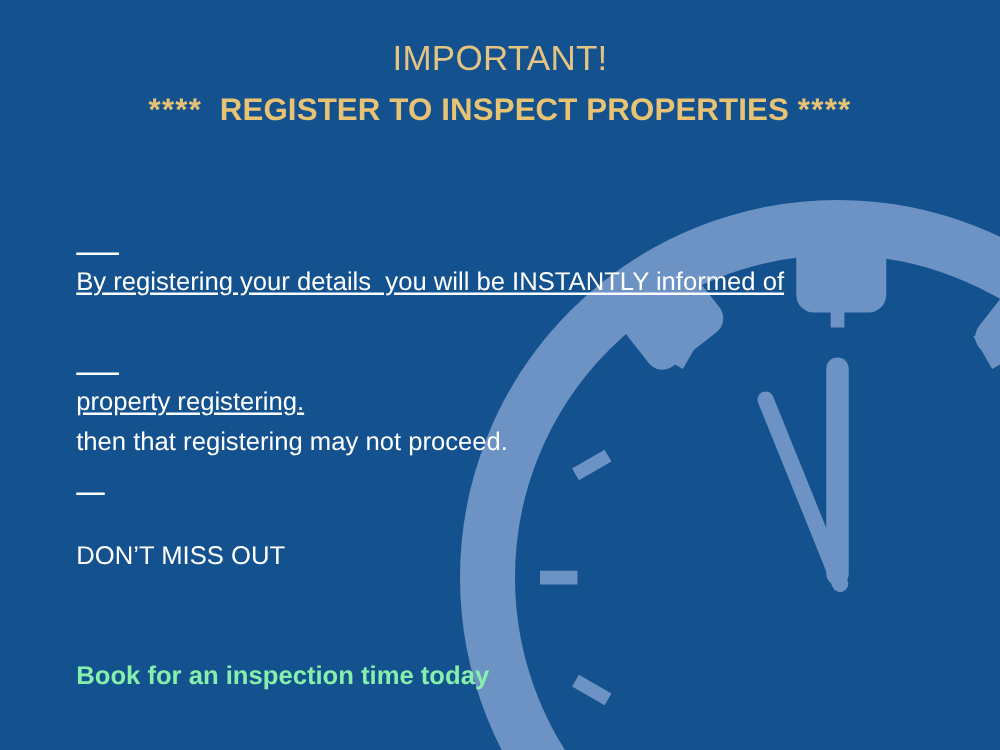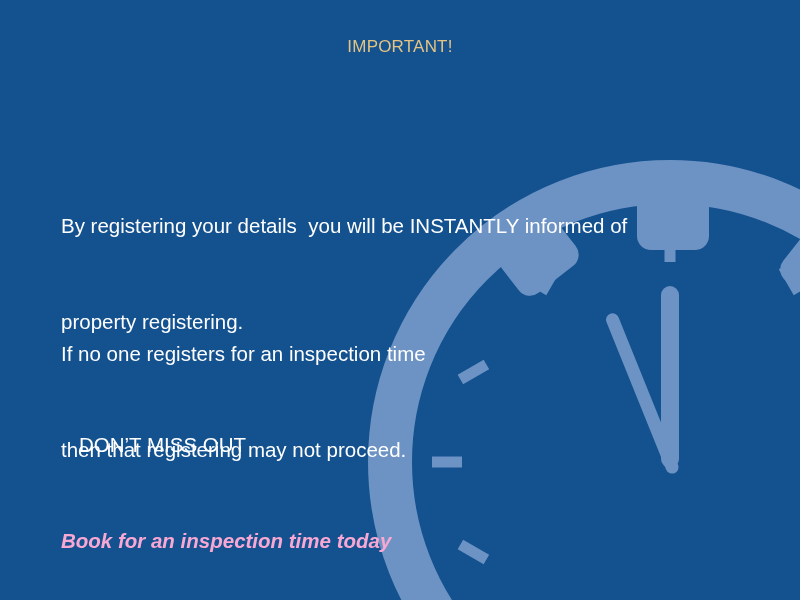--- a/index.html
+++ b/index.html
@@ -43,21 +43,21 @@
 
   .headline-wrap {
     position: absolute;
     left: 0;
     top: 30px;
     width: 800px;
     text-align: center;
   }
   .headline-1 {
     color: #E4C383;
-    font-size: 17px;
+    font-size: 28px;
     font-weight: 400;
     line-height: 34px;
     letter-spacing: 0.2px;
   }
   .headline-2 {
     color: #E8C373;
     font-size: 25px;
     font-weight: 700;
     line-height: 36px;
     margin-top: 6px;
@@ -69,39 +69,37 @@
 
   .body-block {
     position: absolute;
     left: 61px;
     color: #FFFFFF;
     font-size: 20.5px;
     line-height: 32px;
     font-weight: 400;
     white-space: pre;
   }
-  #para-1 { top: 146px; }
+  #para-1 { top: 146px; text-decoration: underline; }
   #para-2 { top: 274px; }
   #cta-block { top: 365px; }
 
   .cta-white {
     color: #FFFFFF;
     font-size: 20.5px;
     line-height: 32px;
     font-weight: 400;
     white-space: pre;
-    margin-left: 18px;
   }
   .cta-gold {
-    color: #f9a8d4;
+    color: #86efac;
     font-size: 20.5px;
     line-height: 32px;
     font-weight: 700;
     white-space: pre;
-    font-style: italic;
   }
 </style>
 </head>
 <body>
 
 <div id="slide">
 
   <svg id="clock-art" viewBox="0 0 800 600">
     <defs>
       <clipPath id="slide-clip">
@@ -162,29 +160,29 @@
         <rect x="-6.5" y="-160" width="13" height="172" rx="6.5" ry="6.5" transform="translate(670,462) rotate(-22)"></rect>
       </g>
 
     </g>
   </svg>
 
   <div id="text-layer">
 
     <div class="headline-wrap">
       <div class="headline-1">IMPORTANT!</div>
+      <div class="headline-2"><span class="stars">****</span>&nbsp;&nbsp;<span>REGISTER TO INSPECT PROPERTIES</span>&nbsp;<span class="stars">****</span></div>
     </div>
 
     <div class="body-block" id="para-1">
       <div>By registering your details  you will be INSTANTLY informed of</div>
       <div>property registering.</div>
     </div>
 
     <div class="body-block" id="para-2">
-      <div>If no one registers for an inspection time</div>
       <div>then that registering may not proceed.</div>
     </div>
 
     <div class="body-block" id="cta-block">
       <div class="cta-white">DON’T MISS OUT</div>
       <div class="cta-gold">Book for an inspection time today</div>
       
     </div>
 
   </div>

